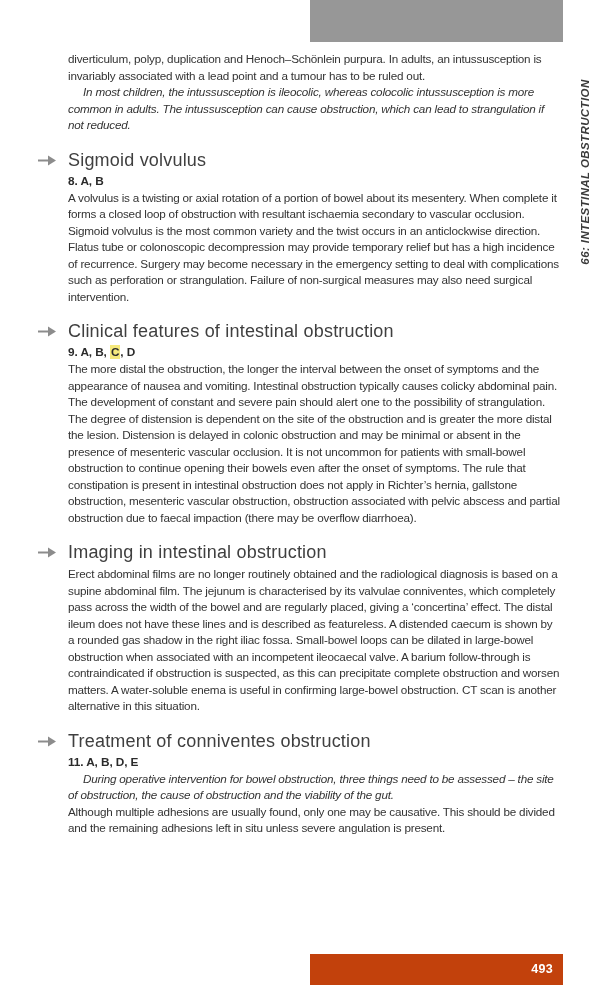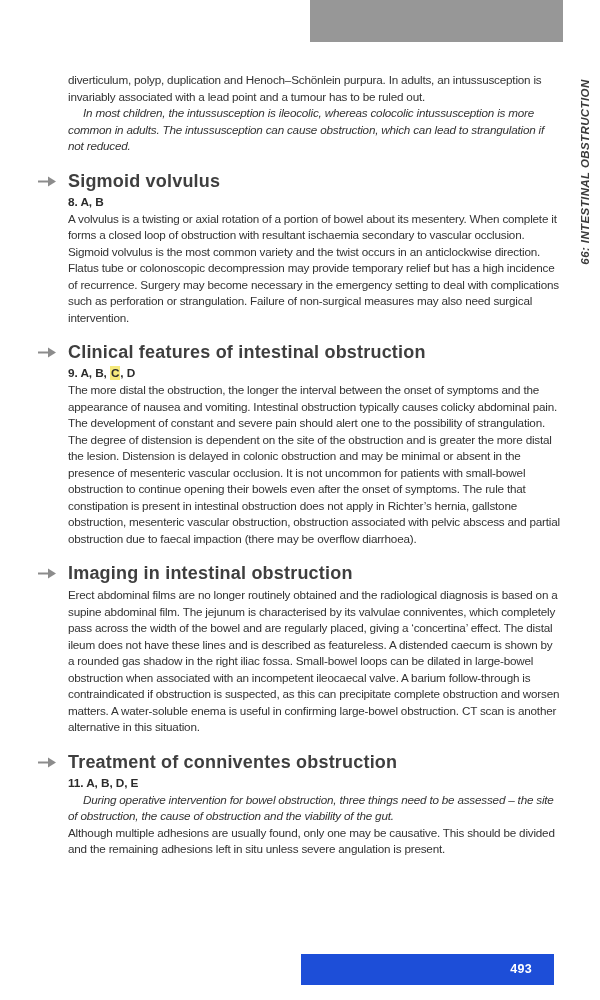--- a/index.html
+++ b/index.html
@@ -13,26 +13,26 @@
     color: #333333;
   }
   .header-bar {
     position: absolute;
     top: 0; left: 310px;
     width: 253px; height: 42px;
     background: #979797;
   }
   .footer-bar {
     position: absolute;
-    top: 954px; left: 301px;
+    top: 954px; left: 310px;
     width: 253px; height: 31px;
-    background: #1d4ed8;
+    background: #c2410c;
     text-align: right;
     box-sizing: border-box;
-    padding: 5px 22px 0 0;
+    padding: 5px 10px 0 0;
   }
   .page-number {
     color: #ffffff;
     font-weight: bold;
     font-size: 12.5px;
     letter-spacing: 0.3px;
   }
   .side-label-wrap {
     position: absolute;
     top: 52px; right: 2px;
@@ -44,40 +44,40 @@
     transform: translate(-50%, -50%) rotate(-90deg);
     white-space: nowrap;
     font-style: italic;
     font-weight: bold;
     font-size: 11.5px;
     letter-spacing: 0.4px;
     color: #3a3a3a;
   }
   .content {
     position: absolute;
-    top: 72px; left: 68px;
+    top: 51px; left: 68px;
     width: 492px;
   }
   .body-text {
     margin: 0;
     font-size: 11.7px;
     letter-spacing: -0.2px;
     line-height: 16.5px;
     color: #333333;
     text-align: left;
   }
   .body-text.indent { text-indent: 15px; font-style: italic; }
   p:empty { display: none; }
   section { margin: 0; }
   .heading {
     display: flex;
     align-items: center;
     margin: 16px 0 3px 0;
     font-size: 18px;
-    font-weight: 700;
+    font-weight: 400;
     letter-spacing: 0.2px;
     color: #3f3f3f;
   }
   .arrow {
     display: inline-flex;
     width: 30px;
     margin-left: -30px;
     align-items: center;
   }
   .answer {

